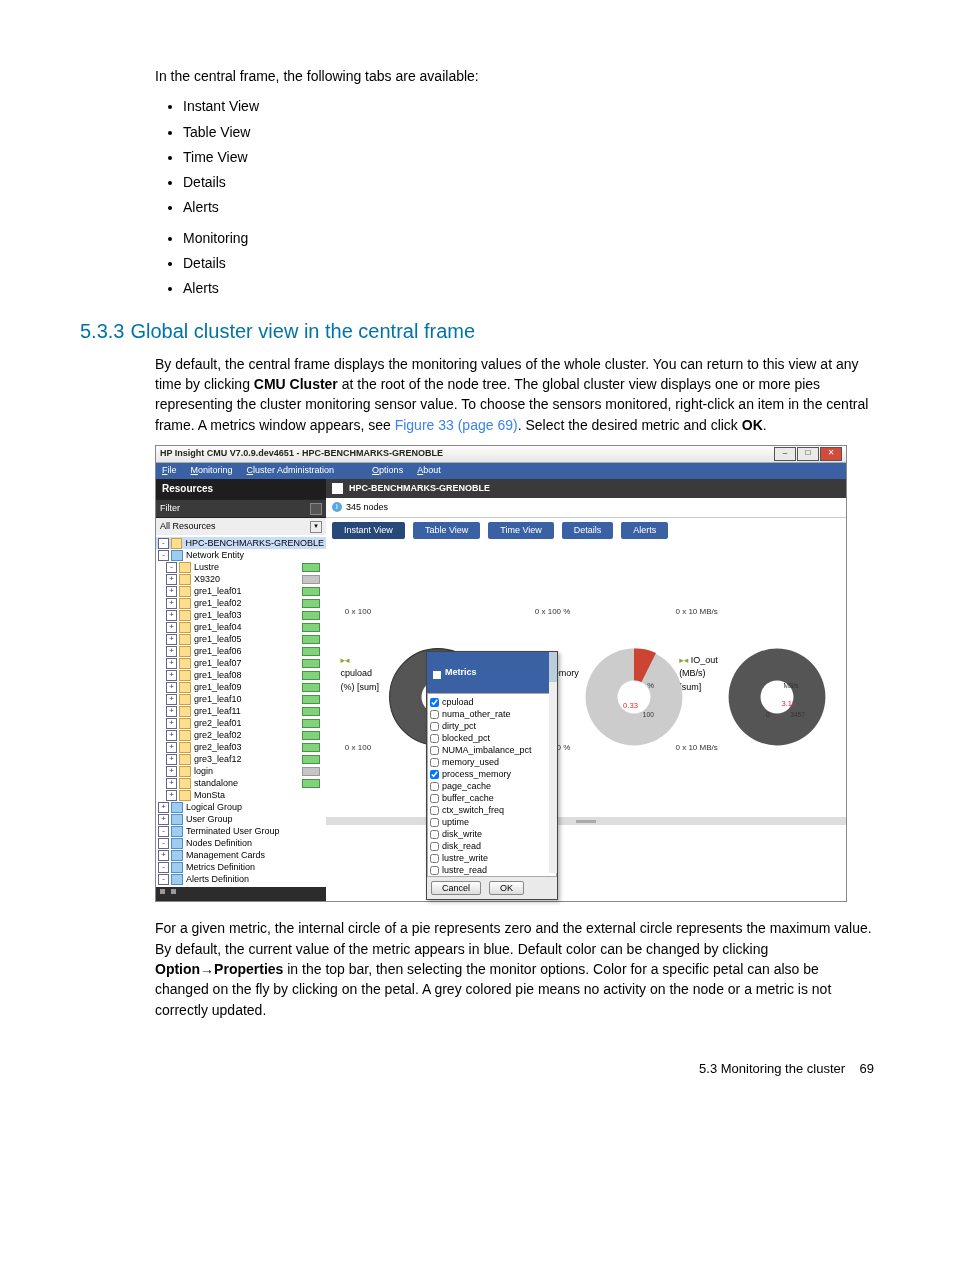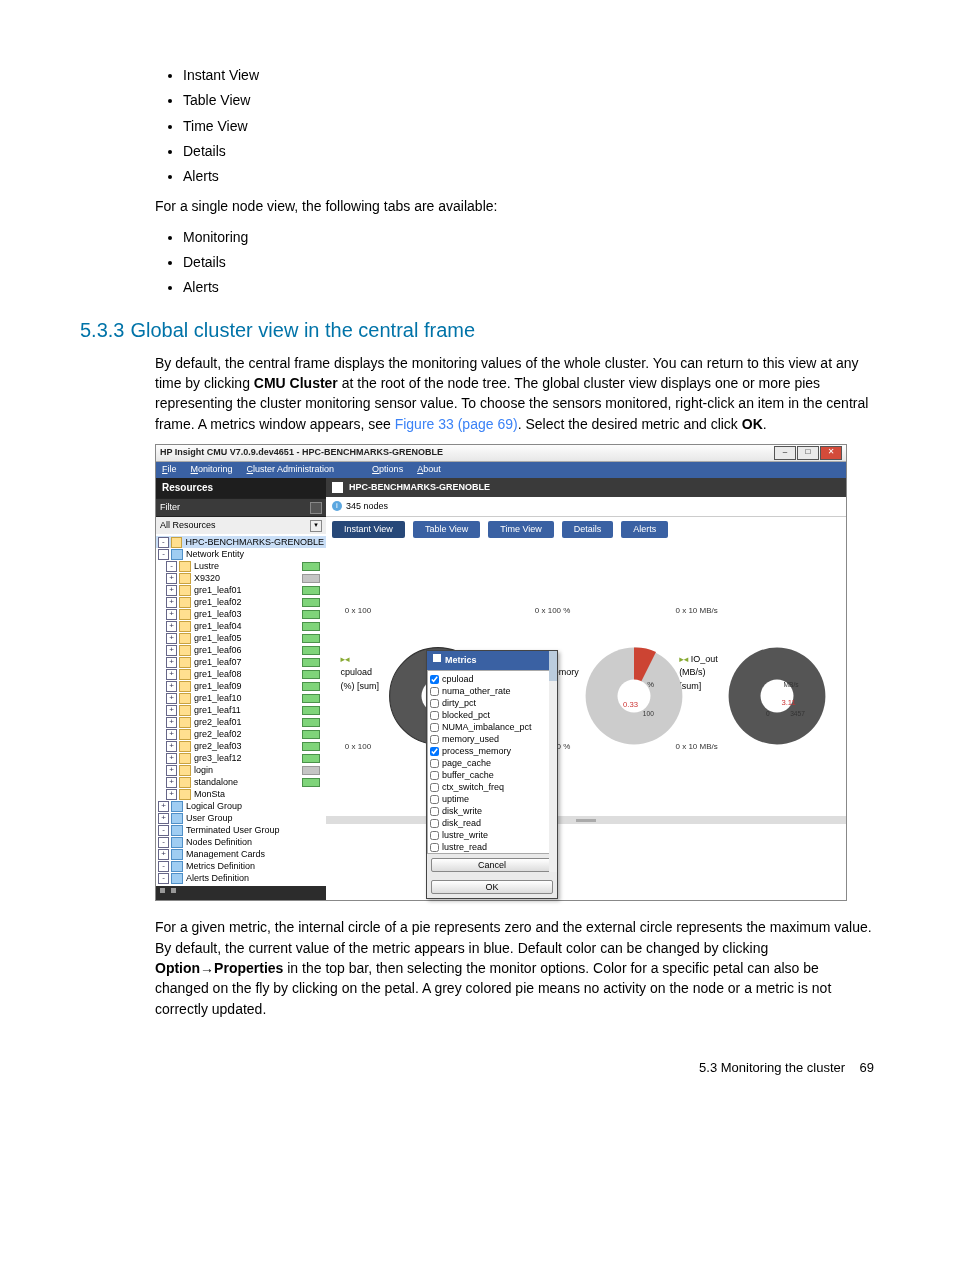--- a/index.html
+++ b/index.html
@@ -90,44 +90,44 @@
   .glabel { font-size:9px; color:#000; margin-bottom:6px;}
   .glabel .gr { color:#8a3; }
   .pie { width:110px; height:110px; position:relative; margin-top:40px;}
   .pie svg { width:100%; height:100%; }
   .scalelabel { position:absolute; font-size:8px; color:#333;}
   .metrics-dlg {
     position:absolute; left:100px; top:108px; width:130px;
     border:1px solid #444; background:#eaeaea; box-shadow:2px 2px 4px rgba(0,0,0,0.3);
     font-size:9px;
   }
-  .metrics-dlg .mhdr { background:#3a61a3; color:#fff; padding:3px 6px; font-weight:bold; display:flex; align-items:flex-start; gap:4px;}
+  .metrics-dlg .mhdr { background:#3a61a3; color:#fff; padding:14px 6px; font-weight:bold; display:flex; align-items:flex-end; gap:4px;}
   .metrics-dlg .mhdr .pin { width:8px;height:8px;background:#fff;}
   .mlist { background:#fff; max-height:178px; overflow:hidden; border:1px solid #aaa; margin:0; padding:2px;}
   .mrow { display:flex; align-items:center; gap:3px; height:12px;}
   .mrow input { width:9px; height:9px; margin:0;}
-  .mbtns { display:flex; justify-content:flex-start; gap:8px; padding:4px; background:#eaeaea;flex-direction:column;}
+  .mbtns { display:flex; justify-content:flex-start; gap:8px; padding:4px; background:#eaeaea;}
   .mbtns button { font-size:9px; padding:1px 10px; background:linear-gradient(#fff,#ddd); border:1px solid #888; border-radius:2px;}
   .scrollbar { position:absolute; right:0; top:0; bottom:26px; width:8px; background:#eee;}
   .thumb { position:absolute; top:0; width:100%; height:30px; background:#bcd;}
   .grabber { height:8px; background:#ddd; display:flex; justify-content:center; align-items:center;}
   .grabber .g { width:20px; height:3px; background:#aaa;}
 </style>
 </head>
 <body>
 
 <div class="content">
+  <p>In the central frame, the following tabs are available:</p>
   <ul class="bullets" id="list1">
       <li>Instant View</li>
       <li>Table View</li>
       <li>Time View</li>
       <li>Details</li>
       <li>Alerts</li>
     </ul>
-  <p>For a single node view, the following tabs are available:</p>
   <ul class="bullets" id="list2">
       <li>Monitoring</li>
       <li>Details</li>
       <li>Alerts</li>
     </ul>
 </div>
 
 <h2 class="section">
   <span class="section-num">5.3.3</span><span>Global cluster view in the central frame</span>
 </h2>

